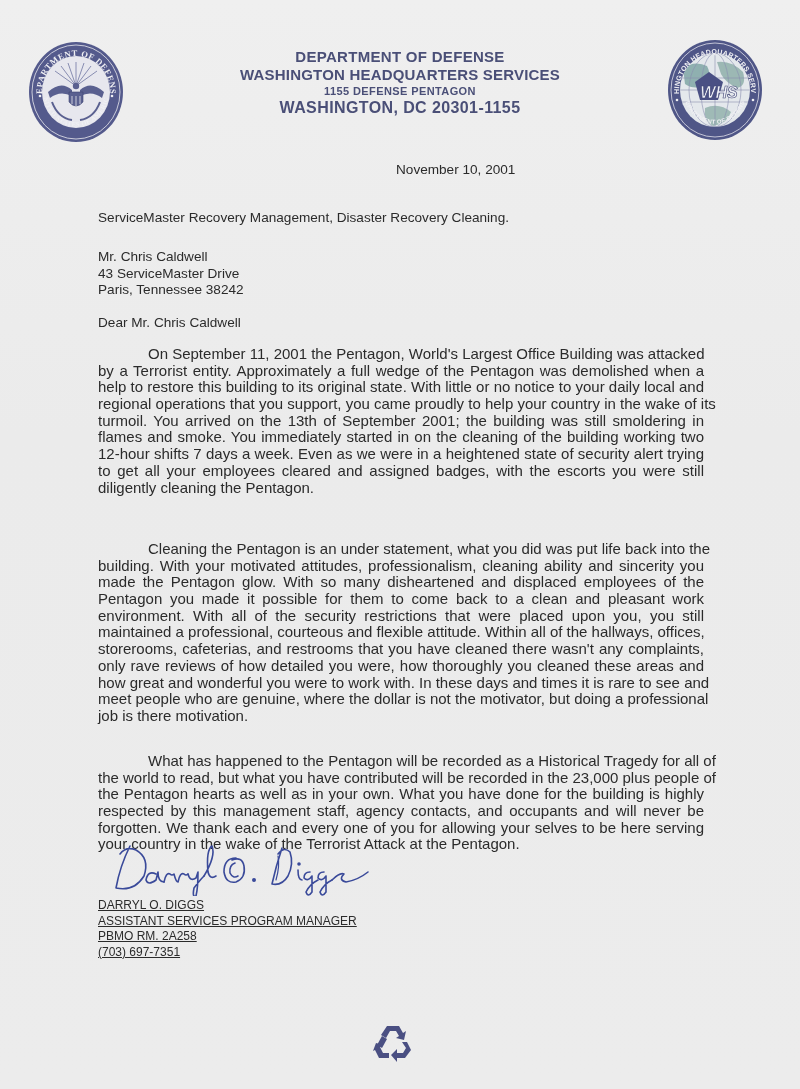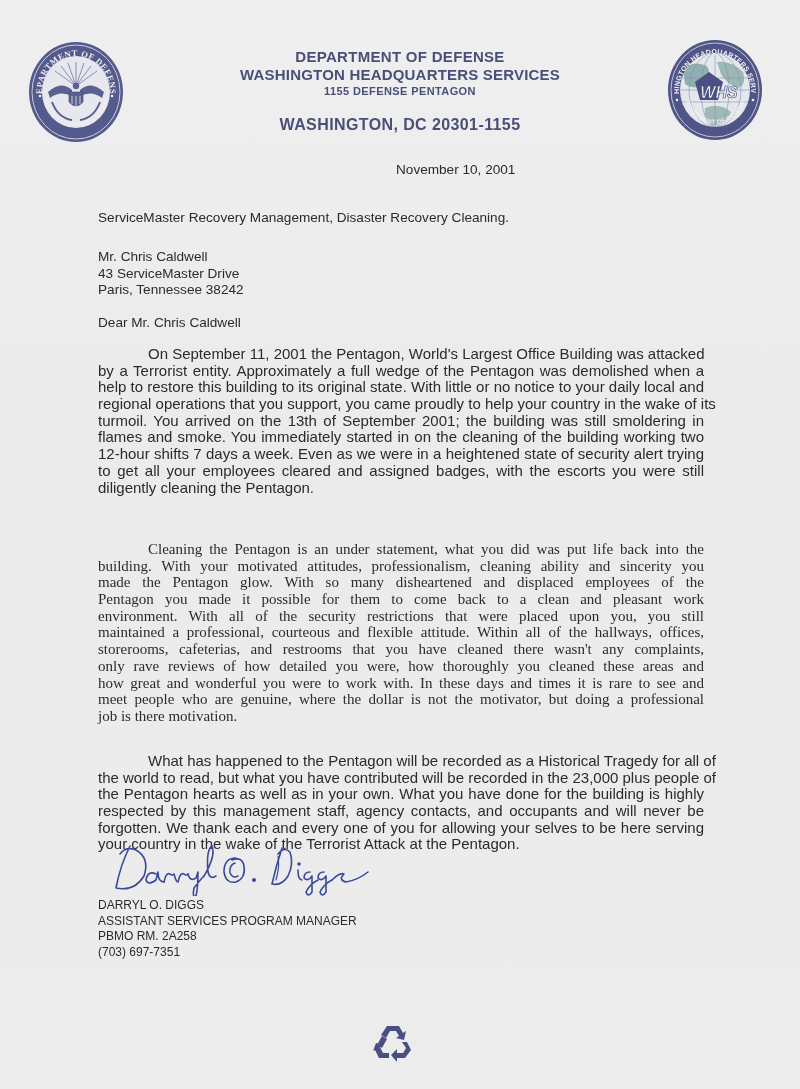--- a/index.html
+++ b/index.html
@@ -34,21 +34,21 @@
     left: 200px;
     top: 49px;
     width: 400px;
     text-align: center;
     color: #4a4f77;
     font-weight: bold;
     line-height: 1;
   }
   .lh-line1 { font-size: 15px; letter-spacing: 0.3px; margin-bottom: 3px; }
   .lh-line2 { font-size: 15px; letter-spacing: 0.2px; margin-bottom: 4px; }
-  .lh-line3 { font-size: 11px; letter-spacing: 0.4px; margin-bottom: 20px; }
+  .lh-line3 { font-size: 11px; letter-spacing: 0.4px; margin-bottom: 3px; }
   .lh-line4 { font-size: 16px; letter-spacing: 0.4px; }
 
   .text {
     position: absolute;
     font-size: 13.6px;
     line-height: 16.7px;
     color: #2b2b2b;
   }
   .date { left: 396px; top: 162px; }
   .company { left: 98px; top: 210px; }
@@ -71,37 +71,38 @@
     text-align-last: justify;
     height: 16.7px;
   }
   .para .line.last {
     text-align-last: left;
   }
   .para .line.indent {
     padding-left: 50px;
   }
   .p1 { top: 346px; }
-  .p2 { top: 541px; font-family: Liberation Serif, serif; }
+  .p2 { top: 541px; }
   .p3 { top: 753px; }
 
   .signature {
     position: absolute;
     left: 112px;
     top: 836px;
     width: 270px;
     height: 60px;
   }
   .sig-block {
     position: absolute;
     left: 98px;
     top: 898px;
     font-size: 12px;
     line-height: 15.5px;
     color: #2b2b2b;
+    text-decoration: underline;
   }
   .recycle {
     position: absolute;
     left: 373px;
     top: 1022px;
     width: 40px;
     height: 40px;
   }
 </style>
 </head>

